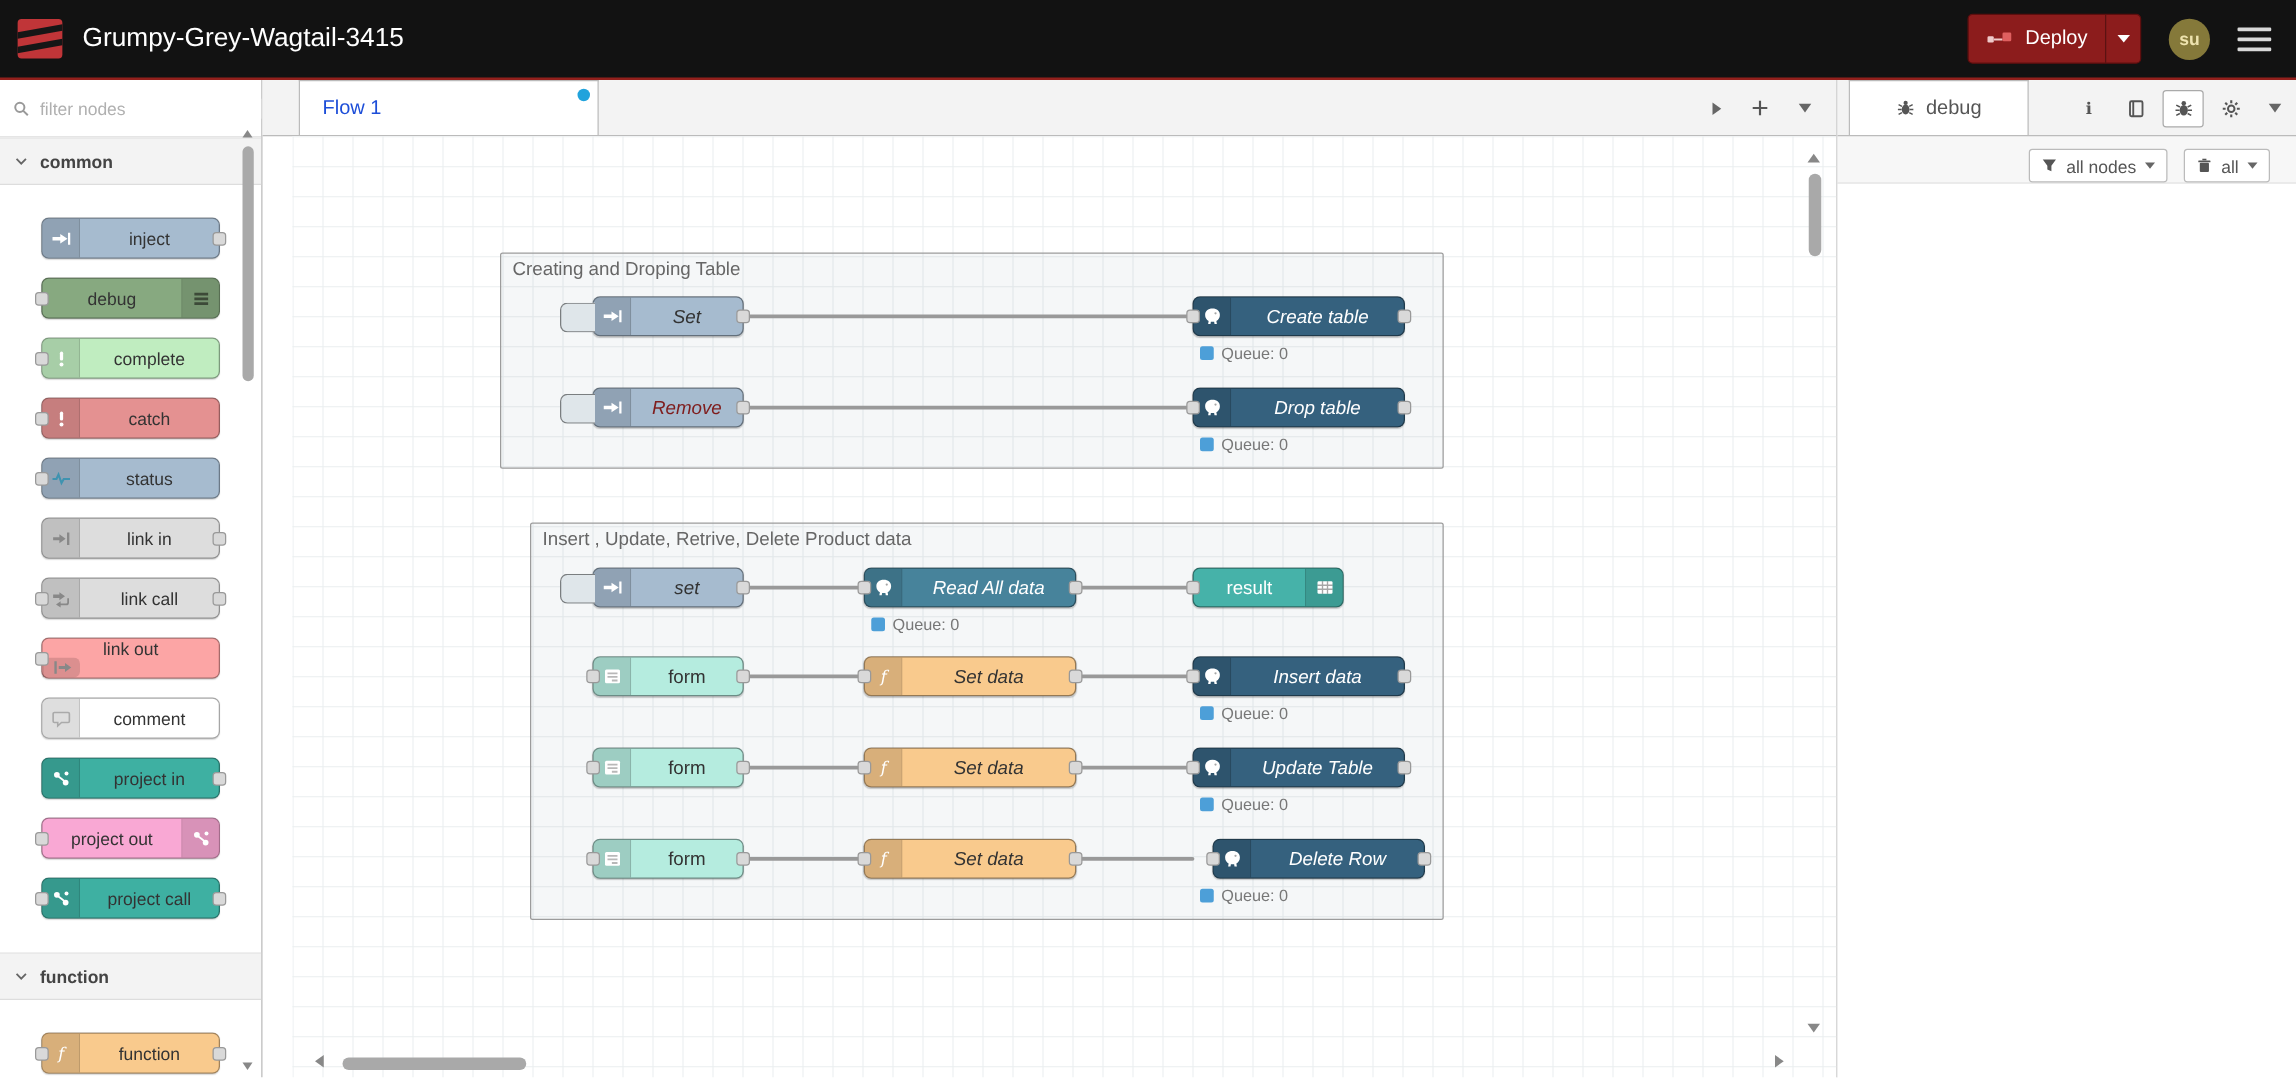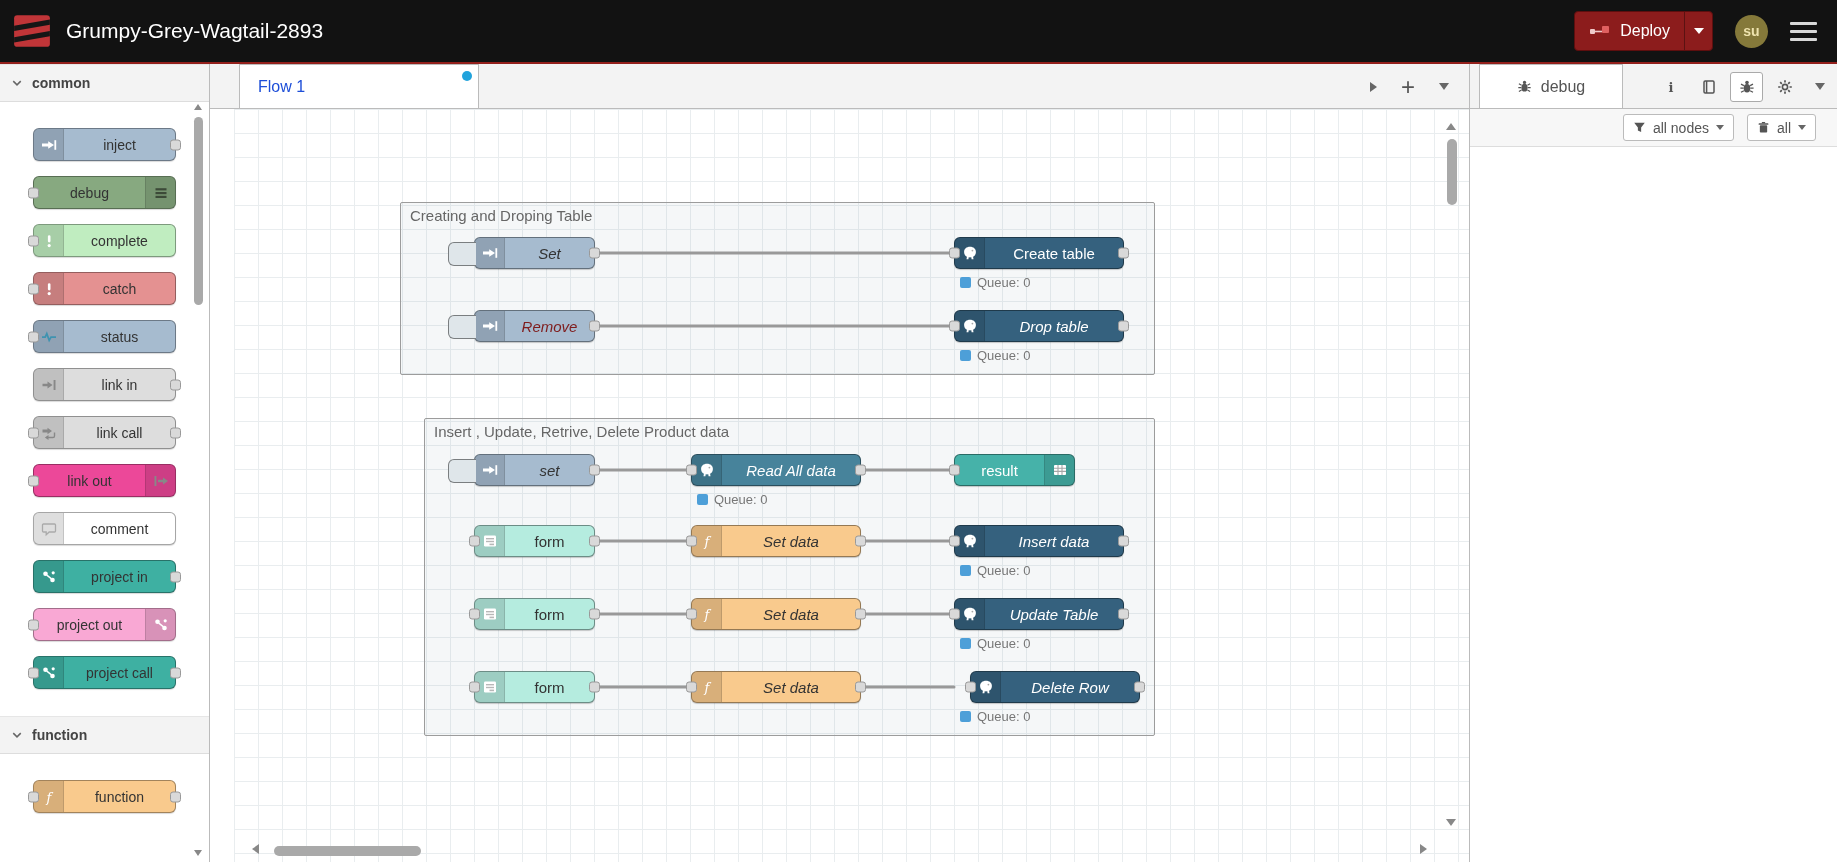--- a/index.html
+++ b/index.html
@@ -115,21 +115,21 @@
   .sidebar-tab { width:144px; margin-left:9px; background:#fff; border:1px solid #bbb; border-bottom:none;
     display:flex; align-items:center; justify-content:center; gap:9px; font-size:16px; color:#555;
     cursor:pointer; }
   .sidebar-tools { position:absolute; right:12px; top:0; height:45px; display:flex;
     align-items:center; gap:5px; }
   .tool-btn { width:33px; height:30px; display:flex; align-items:center; justify-content:center;
     border-radius:3px; cursor:pointer; border:1px solid transparent; }
   .tool-btn.active { background:#fff; border:1px solid #aaa; }
   .sidebar-collapse { margin-left:9px; cursor:pointer; display:flex; align-items:center; }
   .sidebar-filterbar { height:38px; background:#f7f7f7; border-bottom:1px solid #ddd; display:flex;
-    align-items:center; justify-content:flex-end; gap:13px; padding:0 21px; flex:none; }
+    align-items:flex-end; justify-content:flex-end; gap:13px; padding:0 21px; flex:none; }
   .filter-btn { height:27px; background:#fff; border:1px solid #bbb; border-radius:3px;
     display:flex; align-items:center; gap:7px; padding:0 9px; font-size:14px; color:#555; cursor:pointer; }
   .filter-btn .caret-g { border-top-width:5px; border-left-width:4px; border-right-width:4px; }
   .sidebar-content { flex:1; background:#fff; }
 
   .glyph { display:inline-flex; width:16px; height:16px; flex:none; }
   .glyph svg { width:100%; height:100%; display:block; }
 </style>
 </head>
 <body>
@@ -137,21 +137,21 @@
 <div id="app">
 
   <div id="header">
     <div class="logo">
       <svg width="40" height="40" viewBox="0 0 38 38">
         <rect x="2" y="4" width="34" height="30" rx="3" fill="#c03538"></rect>
         <path d="M2 14 L36 8 L36 13 L2 19 Z" fill="#161616"></path>
         <path d="M2 25 L36 19 L36 24 L2 30 Z" fill="#161616"></path>
       </svg>
     </div>
-    <div class="header-title">Grumpy-Grey-Wagtail-2893</div>
+    <div class="header-title">Grumpy-Grey-Wagtail-3415</div>
     <div class="header-right">
       <div class="deploy-btn">
         <div class="deploy-main">
           <span class="glyph" style="width:22px;height:16px;">
             <svg viewBox="0 0 22 16">
               <rect x="1" y="6" width="5" height="5" rx="1" fill="#efc9c9"></rect>
               <path d="M6 8.5h7" stroke="#efc9c9" stroke-width="1.6"></path>
               <rect x="13" y="3" width="7" height="7" rx="1" fill="#e06060"></rect>
             </svg>
           </span>
@@ -166,20 +166,29 @@
         <span></span>
           <span></span>
           <span></span>
       </div>
     </div>
   </div>
 
   <div id="main">
 
     <div id="palette">
+      <div class="palette-search">
+        <span class="glyph" style="width:14px;height:14px;">
+          <svg viewBox="0 0 16 16">
+              <circle cx="6.7" cy="6.7" r="4.2" fill="none" stroke="#999" stroke-width="1.8"></circle>
+              <path d="M9.9 9.9 14 14" stroke="#999" stroke-width="1.8"></path>
+            </svg>
+        </span>
+        <input type="text" placeholder="filter nodes" style="">
+      </div>
       <div id="palette-content">
           <div class="palette-category-header">
             <span class="glyph" style="height: 12px; width: 12px;">
               <svg viewBox="0 0 16 16">
                 <path d="M3 5.5 8 10.5 13 5.5" fill="none" stroke="#666" stroke-width="2"></path>
               </svg>
             </span>
             <span>common</span>
           </div>
           <div class="palette-category-content">
@@ -262,21 +271,21 @@
                 <span class="glyph" style="height: 16px; width: 16px;">
                   <svg viewBox="0 0 16 16">
                     <path fill="#888888" d="M1.5 4.6h5V2.8L11 6 6.5 9.2V7.4h-5z"></path>
                     <path d="M13.5 7.5v3.4c0 .9-.7 1.6-1.6 1.6H6.5" stroke="#888888" stroke-width="1.4" fill="none"></path>
                     <path fill="#888888" d="M7.5 10 3.8 12.5 7.5 15z"></path>
                   </svg>
                 </span>
               </div>
               <div class="node-label">link call</div>
             </div>
-            <div class="palette-node" style="background: #ec4899;">
+            <div class="palette-node" style="background: #fca5a5; flex-direction: column;">
               <div class="port port-left"></div>
               <div class="node-label">link out</div>
               <div class="node-icon-box icon-right">
                 <span class="glyph" style="height: 16px; width: 16px;">
                   <svg viewBox="0 0 16 16">
                     <rect x="1.5" y="3" width="1.9" height="10" fill="#888888"></rect>
                     <path fill="#888888" d="M5 6.8h5V4.4L15 8l-5 3.6V9.2H5z"></path>
                   </svg>
                 </span>
               </div>
@@ -417,21 +426,21 @@
             <div class="port port-left"></div>
             <div class="port port-right"></div>
             <div class="node-icon-box icon-left">
               <span class="glyph" style="height: 16px; width: 16px;">
                 <svg viewBox="0 0 16 16">
                   <path fill="#ffffff" d="M8 1.8c3.6 0 5.9 2.1 5.9 5.2 0 2.2-1.1 3.9-2.8 4.8l.4 2.4h-1.9l-.3-1.9c-.4.1-.8.1-1.3.1s-.9 0-1.3-.1l-.3 1.9H4.5l.4-2.4C3.2 10.9 2.1 9.2 2.1 7c0-3.1 2.3-5.2 5.9-5.2z"></path>
                   <circle cx="10.4" cy="5.6" r="0.9" fill="rgba(0,0,0,0.35)"></circle>
                 </svg>
               </span>
             </div>
-            <div class="node-label" style="color: rgb(255, 255, 255); ">Create table</div>
+            <div class="node-label" style="color: rgb(255, 255, 255); font-style: italic;">Create table</div>
           </div>
           <div class="queue-badge" style="left: 726px; top: 166px;">
             <span class="queue-dot" style="background: rgb(77, 159, 216);"></span>
             <span>Queue: 0</span>
           </div>
           <div class="flow-node" style="left: 240px; top: 201px; width: 121px; background: rgb(166, 187, 207);">
             <div class="inject-button"></div>
             <div class="port port-right"></div>
             <div class="node-icon-box icon-left">
               <span class="glyph" style="height: 16px; width: 16px;">

